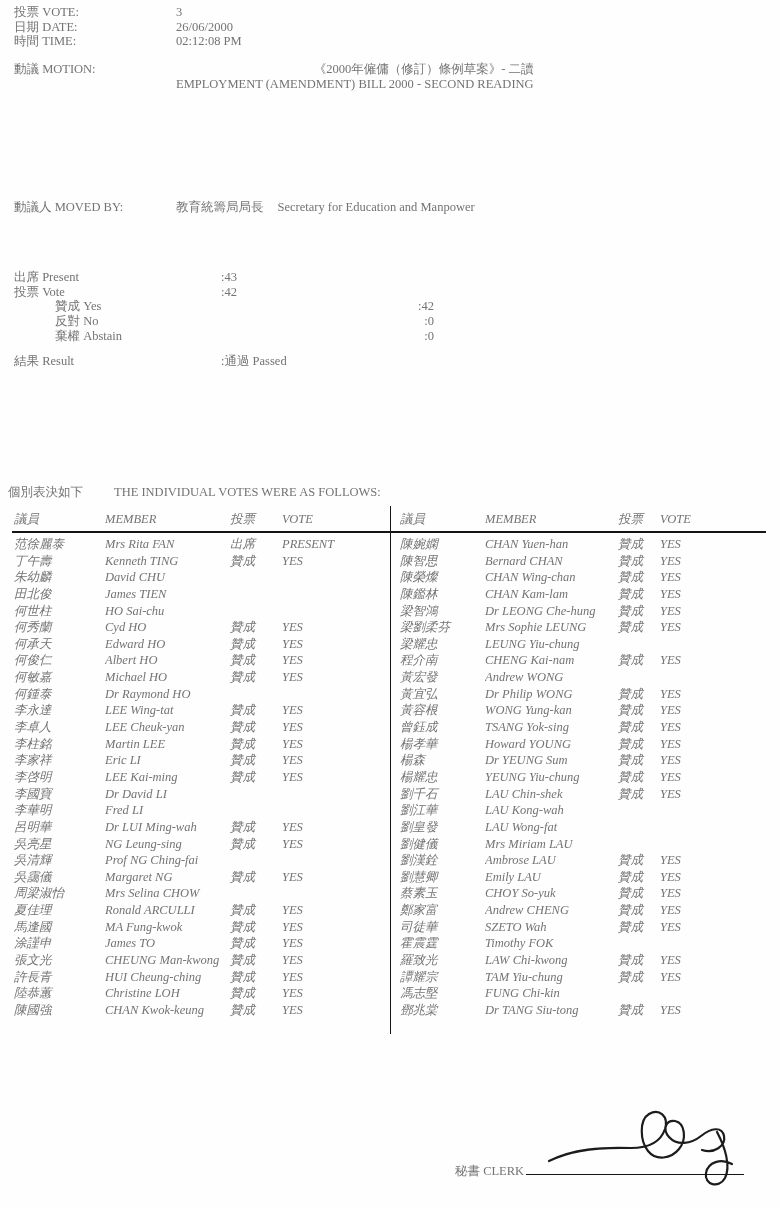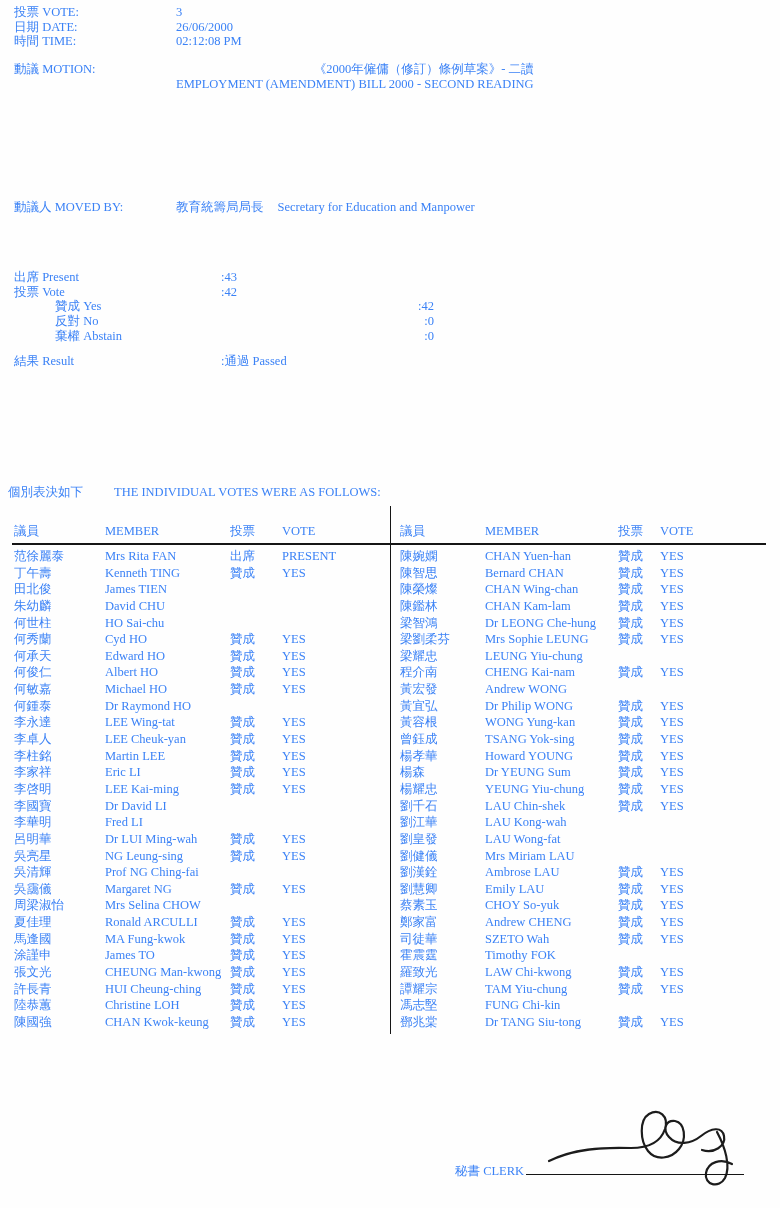--- a/index.html
+++ b/index.html
@@ -1,19 +1,19 @@
 <!DOCTYPE html>
 <html><head>
 <meta charset="utf-8">
 <style>
   html,body{margin:0;padding:0;background:#e8e8e8;}
   .page{
     position:relative;width:780px;height:1208px;background:#fefefe;
     font-family:"Liberation Serif","DejaVu Serif",serif;
-    color:#3b82f6;font-size:12.5px;overflow:hidden;
+    color:#737373;font-size:12.5px;overflow:hidden;
   }
   
   .meta{position:absolute;top:5px;left:14px;right:10px;}
   .meta-row{display:flex;height:14.6px;line-height:14.6px;}
   .meta-row .lbl{width:162px;flex:0 0 162px;}
   
   .motion{position:absolute;top:62px;left:14px;right:10px;display:flex;}
   .motion .lbl{width:162px;flex:0 0 162px;line-height:15px;}
   .motion .vals{line-height:15px;text-align:right;}
   
@@ -26,21 +26,21 @@
   .sum-row .lbl{width:191px;flex:0 0 191px;}
   .sum-row.indent{padding-left:41px;justify-content:space-between;}
   .sum-row.indent .lbl{width:100px;flex:0 0 100px;}
   .sum-row.result{margin-top:11px;}
   
   .indiv{position:absolute;top:485px;left:8px;display:flex;line-height:15px;}
   .indiv .zh{width:106px;flex:0 0 106px;}
   
   .votes{position:absolute;top:505px;left:0;width:780px;height:532px;}
   .divider{position:absolute;left:390px;top:1px;width:1px;height:528px;background:#151515;}
-  .vcol{position:absolute;top:16px;width:390px;}
+  .vcol{position:absolute;top:4px;width:390px;font-style:italic;}
   .vcol.left{left:0;}
   .vcol.right{left:390px;}
   .vhead,.vrow{display:grid;}
   .vcol.left  .vhead,.vcol.left  .vrow{padding-left:14px;grid-template-columns:91px 125px 52px auto;}
   .vcol.right .vhead,.vcol.right .vrow{padding-left:10px;grid-template-columns:85px 133px 42px auto;}
   .vhead{height:22px;line-height:20px;}
   .hline{height:2px;background:#151515;}
   .vcol.left .hline{margin-left:12px;}
   .vcol.right .hline{margin-right:14px;}
   .vbody{padding-top:3px;}
@@ -135,28 +135,28 @@
             <span>出席</span>
             <span>PRESENT</span>
           </div>
           <div class="vrow">
             <span>丁午壽</span>
             <span>Kenneth TING</span>
             <span>贊成</span>
             <span>YES</span>
           </div>
           <div class="vrow">
+            <span>朱幼麟</span>
+            <span>David CHU</span>
+            <span></span>
+            <span></span>
+          </div>
+          <div class="vrow">
             <span>田北俊</span>
             <span>James TIEN</span>
-            <span></span>
-            <span></span>
-          </div>
-          <div class="vrow">
-            <span>朱幼麟</span>
-            <span>David CHU</span>
             <span></span>
             <span></span>
           </div>
           <div class="vrow">
             <span>何世柱</span>
             <span>HO Sai-chu</span>
             <span></span>
             <span></span>
           </div>
           <div class="vrow">

